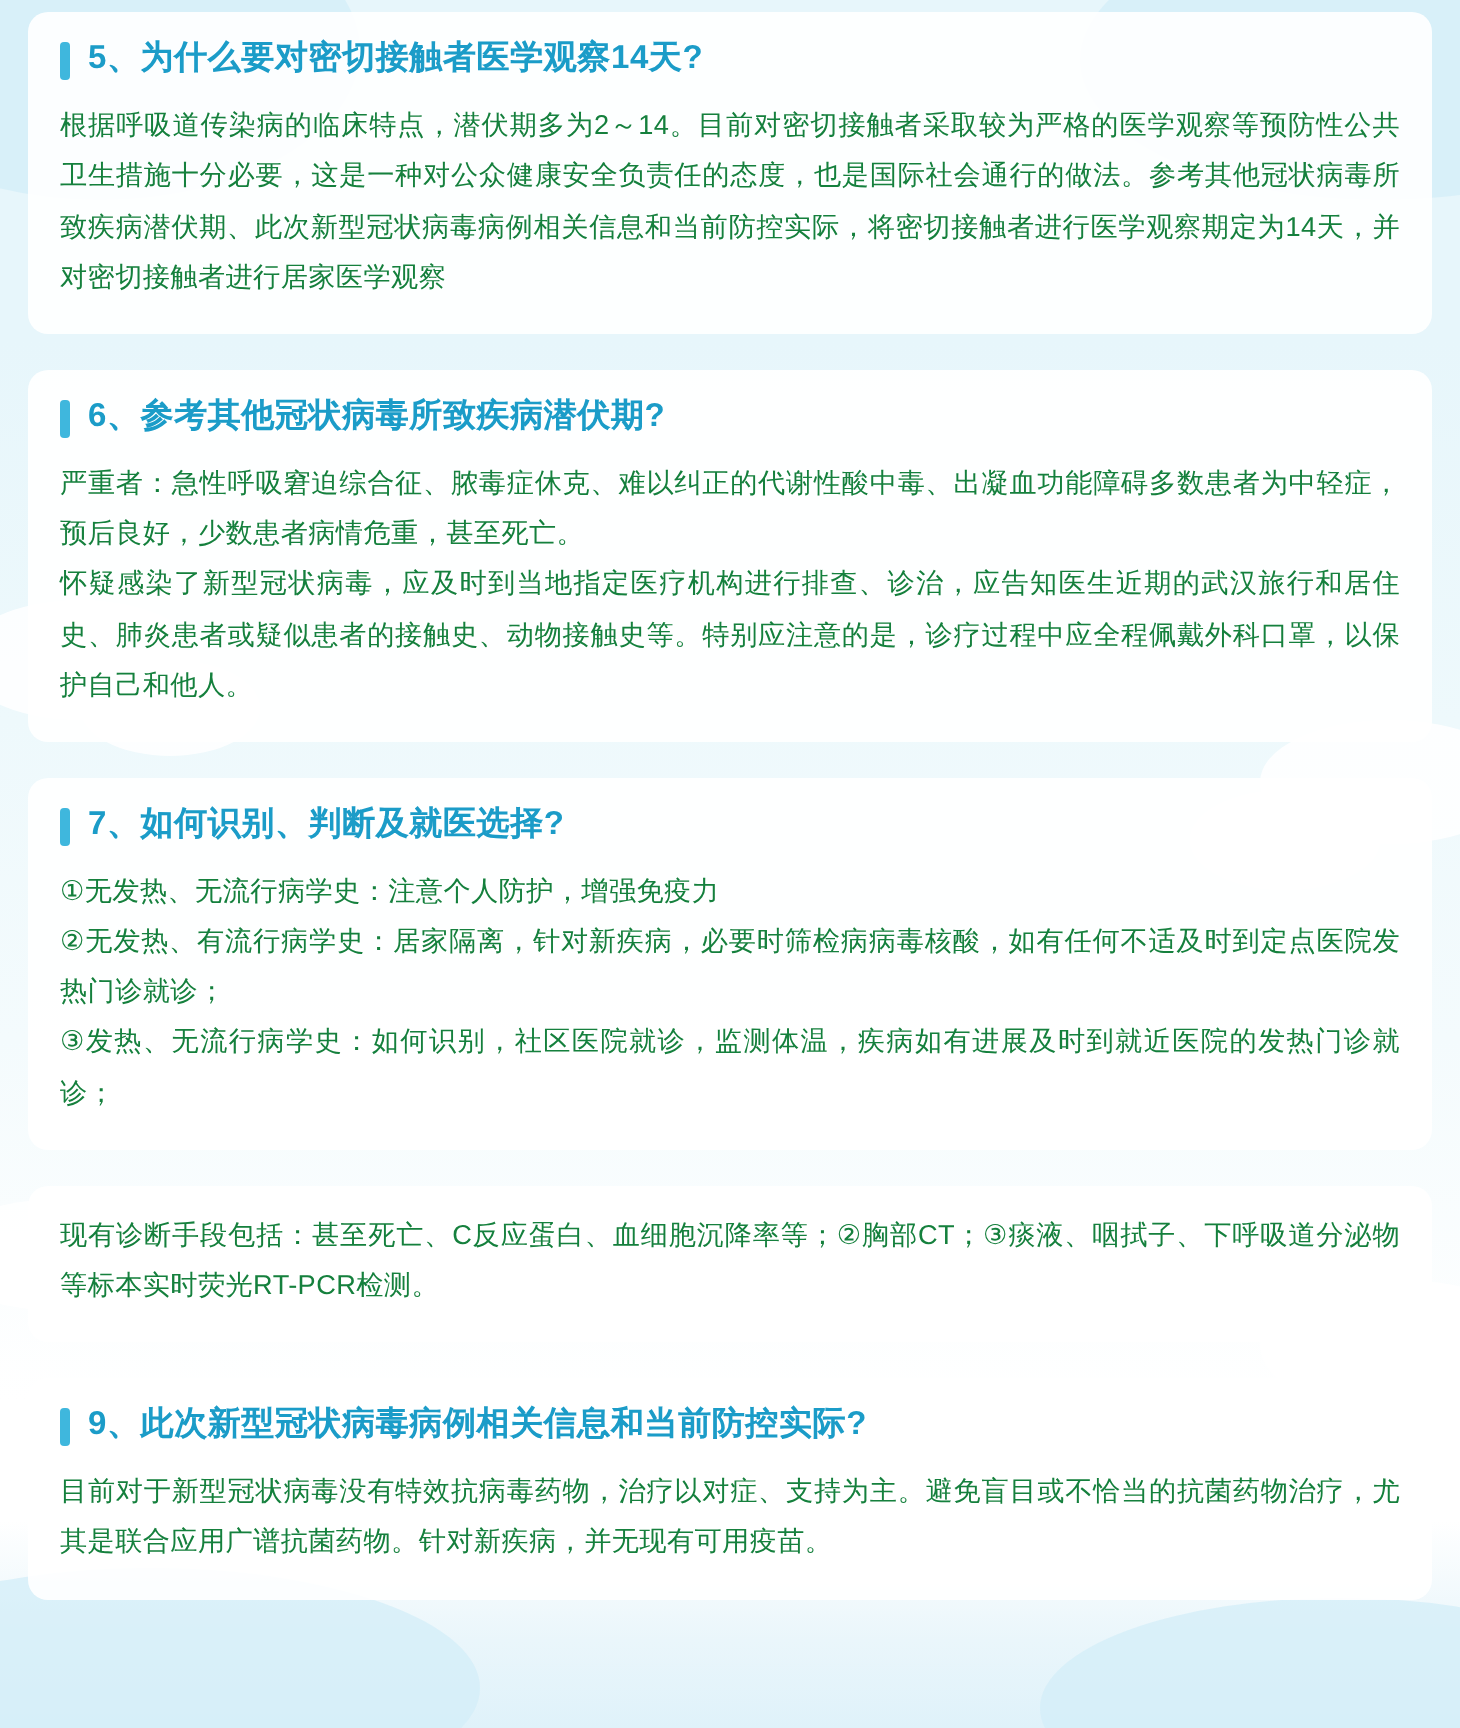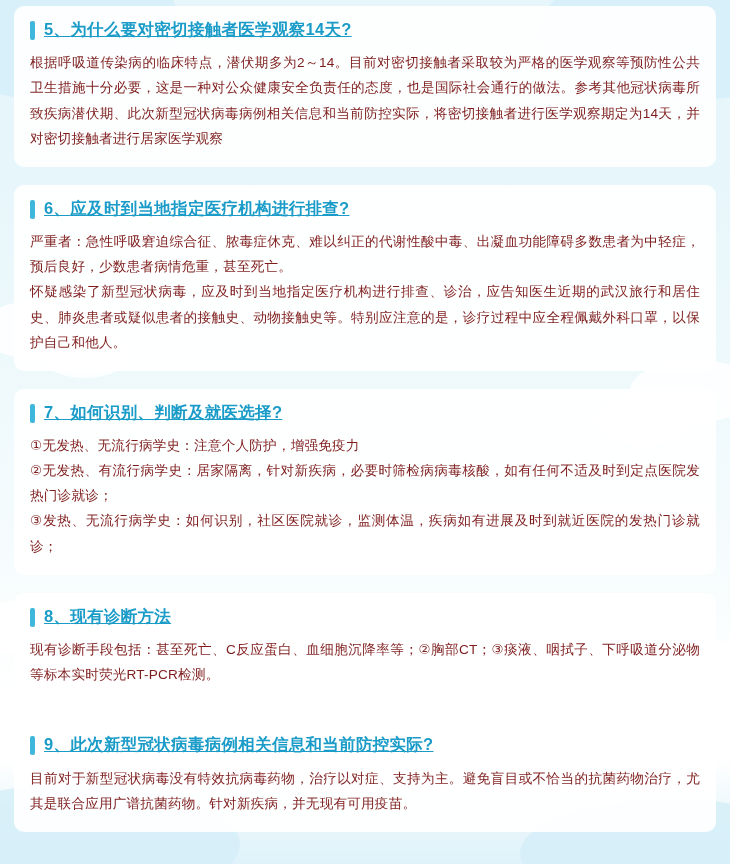--- a/index.html
+++ b/index.html
@@ -71,24 +71,23 @@
     border-radius: 2px;
     margin-top: 3px;
     flex: 0 0 auto;
   }
   .q-title {
     color: #1b9cc8;
     font-size: 16.5px;
     font-weight: bold;
     line-height: 1.35;
     letter-spacing: .3px;
-    text-decoration: underline;
   }
   .body {
-    color: #7f1d1d;
+    color: #15803d;
     font-size: 13.6px;
     line-height: 1.85;
     text-align: justify;
     letter-spacing: .2px;
   }
   .body p { margin: 0; }
 </style>
 </head>
 <body>
 
@@ -116,21 +115,21 @@
     </div>
     <div class="body">
       <p>根据呼吸道传染病的临床特点，潜伏期多为2～14。目前对密切接触者采取较为严格的医学观察等预防性公共卫生措施十分必要，这是一种对公众健康安全负责任的态度，也是国际社会通行的做法。参考其他冠状病毒所致疾病潜伏期、此次新型冠状病毒病例相关信息和当前防控实际，将密切接触者进行医学观察期定为14天，并对密切接触者进行居家医学观察</p>
     </div>
   </div>
 
   <div class="card">
     <div class="q-head">
       <div class="bar"></div>
       <div class="q-title">
-        <span>6、</span><span>应及时到当地指定医疗机构进行排查?</span>
+        <span>6、</span><span>参考其他冠状病毒所致疾病潜伏期?</span>
       </div>
     </div>
     <div class="body">
       <p>严重者：急性呼吸窘迫综合征、脓毒症休克、难以纠正的代谢性酸中毒、出凝血功能障碍多数患者为中轻症，预后良好，少数患者病情危重，甚至死亡。</p>
       <p>怀疑感染了新型冠状病毒，应及时到当地指定医疗机构进行排查、诊治，应告知医生近期的武汉旅行和居住史、肺炎患者或疑似患者的接触史、动物接触史等。特别应注意的是，诊疗过程中应全程佩戴外科口罩，以保护自己和他人。</p>
     </div>
   </div>
 
   <div class="card">
     <div class="q-head">
@@ -140,26 +139,20 @@
       </div>
     </div>
     <div class="body">
       <p>①无发热、无流行病学史：注意个人防护，增强免疫力</p>
       <p>②无发热、有流行病学史：居家隔离，针对新疾病，必要时筛检病病毒核酸，如有任何不适及时到定点医院发热门诊就诊；</p>
       <p>③发热、无流行病学史：如何识别，社区医院就诊，监测体温，疾病如有进展及时到就近医院的发热门诊就诊；</p>
     </div>
   </div>
 
   <div class="card">
-    <div class="q-head">
-      <div class="bar"></div>
-      <div class="q-title">
-        <span>8、</span><span>现有诊断方法</span>
-      </div>
-    </div>
     <div class="body">
       <p>现有诊断手段包括：甚至死亡、C反应蛋白、血细胞沉降率等；②胸部CT；③痰液、咽拭子、下呼吸道分泌物等标本实时荧光RT-PCR检测。</p>
     </div>
   </div>
 
   <div class="card">
     <div class="q-head">
       <div class="bar"></div>
       <div class="q-title">
         <span>9、</span><span>此次新型冠状病毒病例相关信息和当前防控实际?</span>

